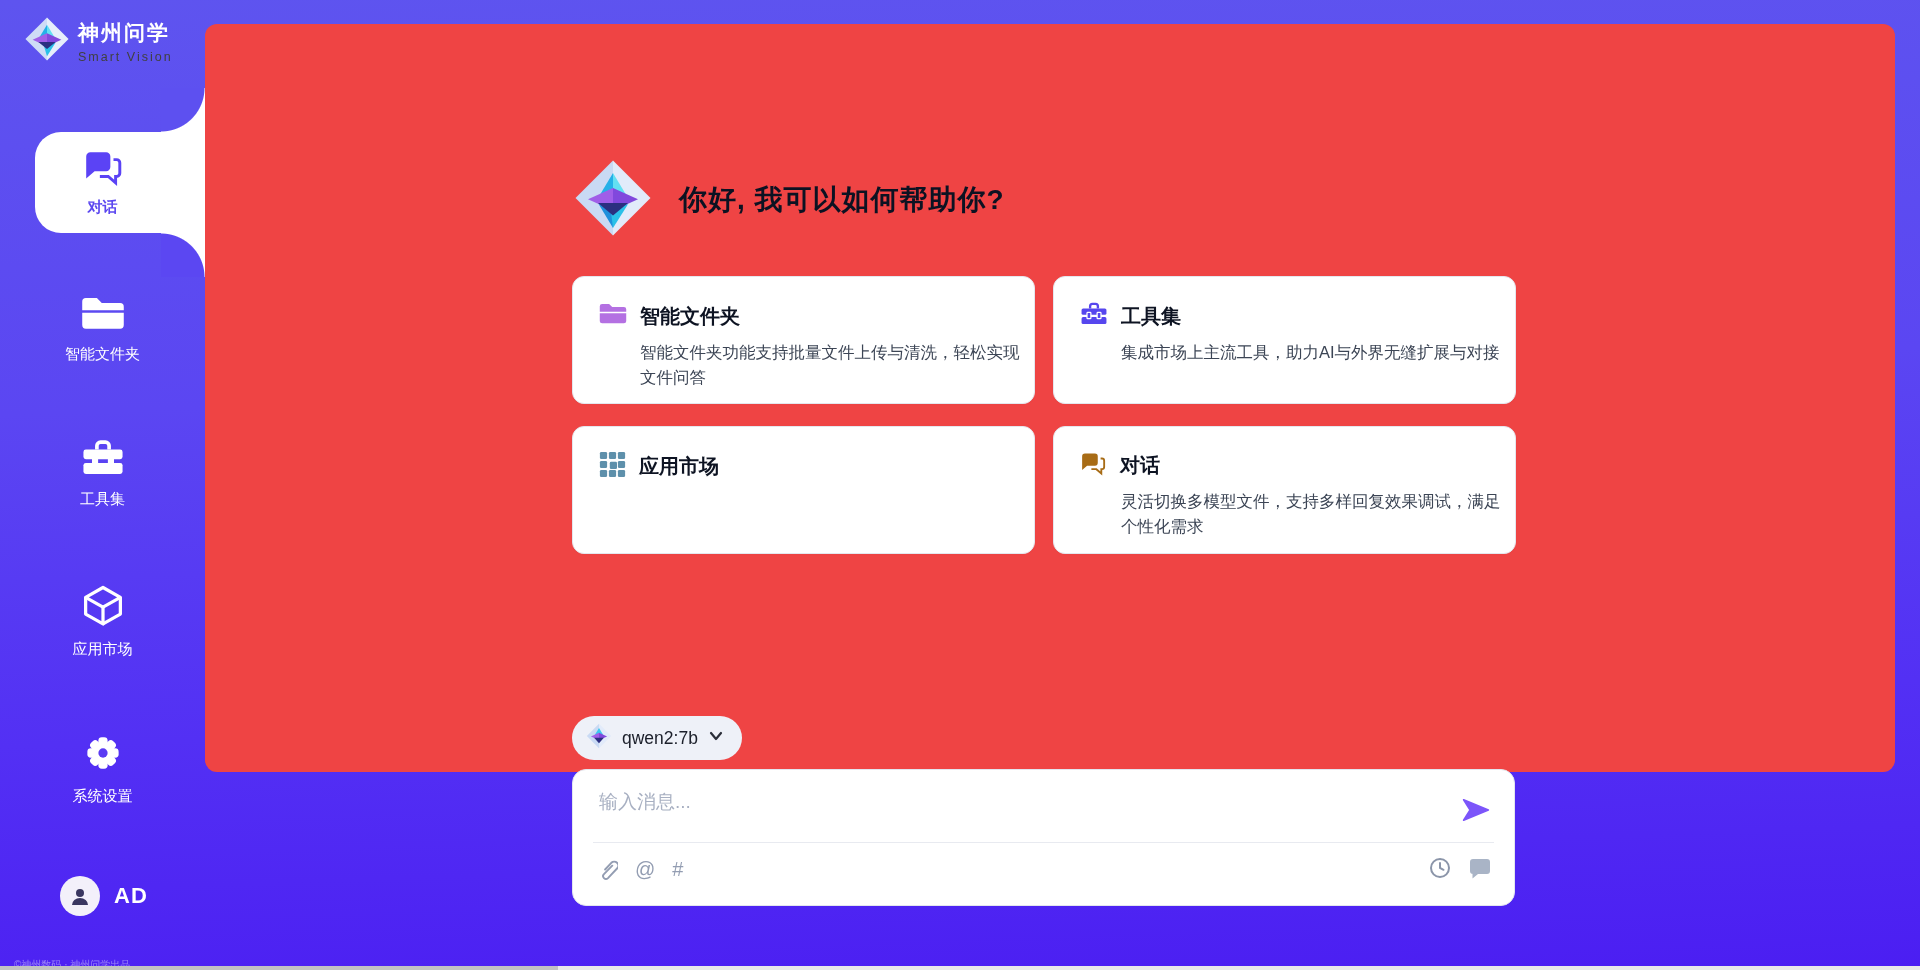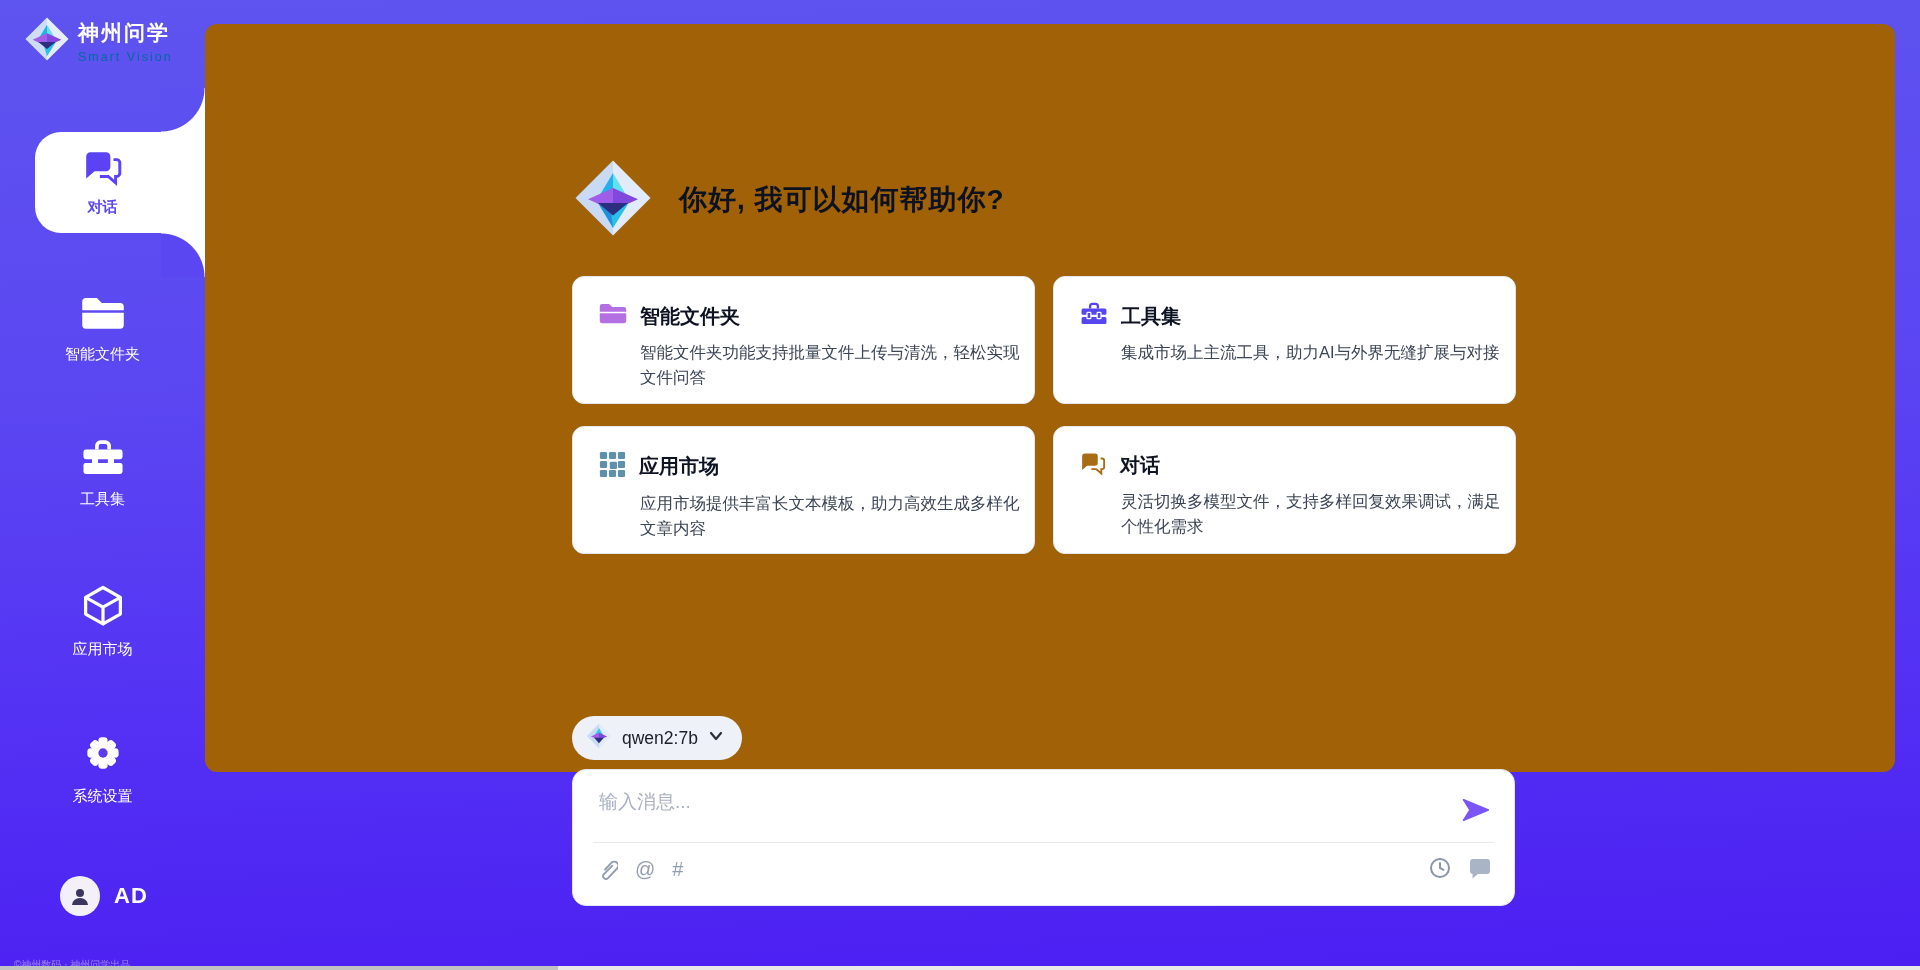--- a/index.html
+++ b/index.html
@@ -6,28 +6,28 @@
   html,body { width:1920px; height:970px; overflow:hidden; }
   body {
     font-family:"Liberation Sans","DejaVu Sans",sans-serif;
     background:linear-gradient(178deg,#5e54ef 0%,#5b46f2 40%,#5330f4 72%,#4b1ef2 100%);
     position:relative;
   }
 
   
   .panel {
     position:absolute; left:205px; top:24px; width:1690px; height:748px;
-    background:#a16207; border-radius:12px;
+    background:#ef4444; border-radius:12px;
   }
 
   
   .sidebar { position:absolute; left:0; top:0; width:205px; height:970px; }
   .brand { position:absolute; left:24px; top:16px; display:flex; align-items:center; gap:8px; }
   .brand-text .cn { color:#fff; font-size:21px; font-weight:bold; letter-spacing:2px; }
-  .brand-text .en { color:#0369a1; font-size:12.5px; letter-spacing:2px; margin-top:3px; }
+  .brand-text .en { color:#404040; font-size:12.5px; letter-spacing:2px; margin-top:3px; }
 
   .tab-active {
     position:absolute; left:35px; top:132px; width:170px; height:101px;
     background:#fff; border-radius:26px 0 0 26px;
   }
   .fillet-top {
     position:absolute; left:161px; top:88px; width:44px; height:44px;
     background:radial-gradient(circle 44px at 0 0,#5d50f0 0,#5d50f0 43px,#fff 44px);
   }
   .fillet-bottom {
@@ -151,21 +151,20 @@
               <rect x="12" y="12" width="8" height="8" rx="1.5"></rect>
               <rect x="21" y="11" width="8" height="8" rx="1.5"></rect>
               <rect x="1" y="21" width="8" height="8" rx="1.5"></rect>
               <rect x="11" y="21" width="8" height="8" rx="1.5"></rect>
               <rect x="21" y="21" width="8" height="8" rx="1.5"></rect>
             </g>
           </svg>
         </span>
         <span class="title">应用市场</span>
       </div>
-      <div class="desc">应用市场提供丰富长文本模板，助力高效生成多样化文章内容</div>
     </div>
 
     <div class="card">
       <div class="head">
         <span>
           <svg width="27" height="25" viewBox="0 0 38 34">
             <path d="M3 7 a4 4 0 0 1 4-4 h14 a4 4 0 0 1 4 4 v9 a4 4 0 0 1 -4 4 h-11 l-7 6 z" fill="#a86c16"></path>
             <path fill="none" stroke-width="2.6" d="M29 10 h2 a3 3 0 0 1 3 3 v9 a3 3 0 0 1 -3 3 h-1 v6 l-7 -6 h-7" stroke="#a86c16"></path>
           </svg>
         </span>

